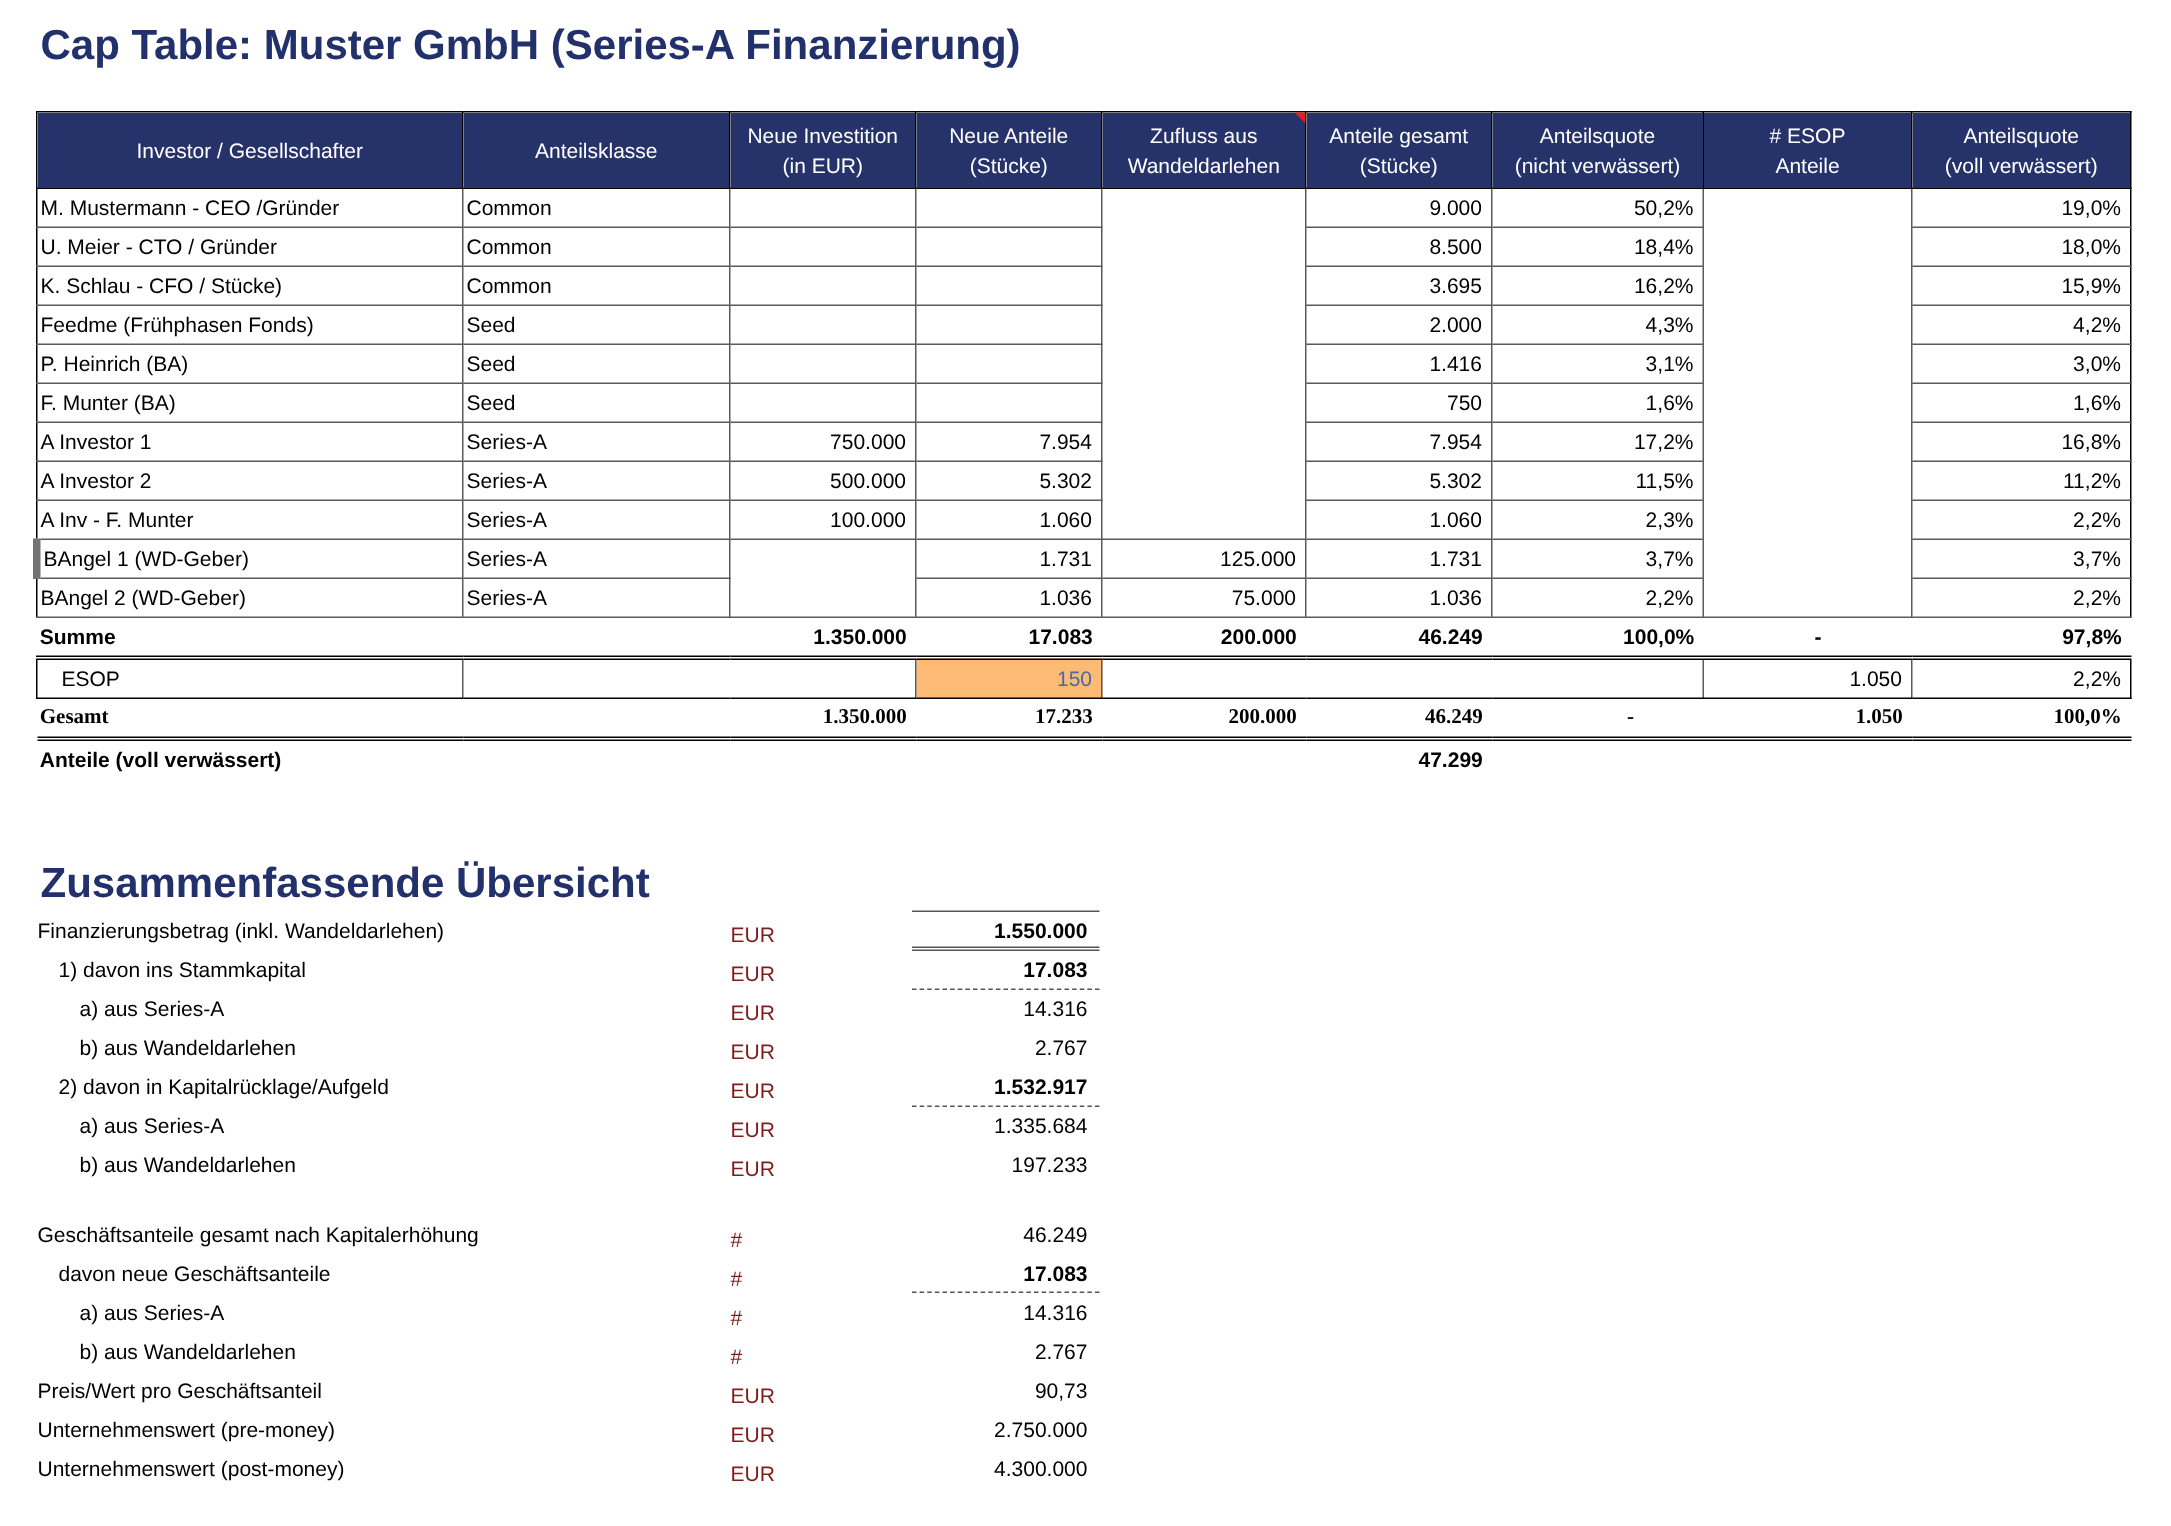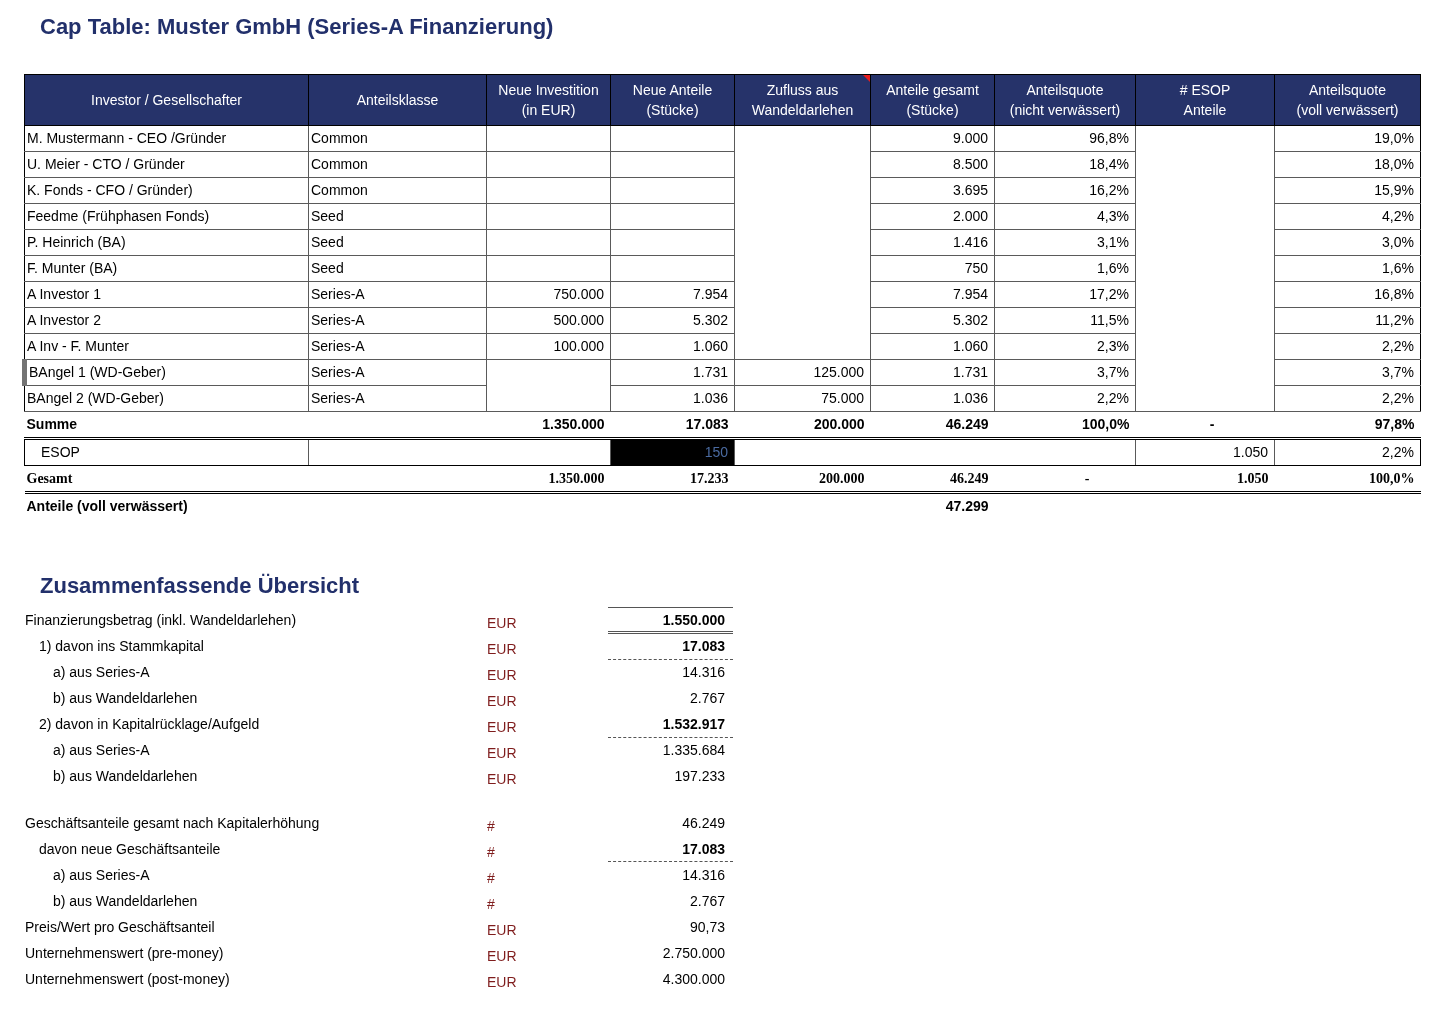--- a/index.html
+++ b/index.html
@@ -1,22 +1,22 @@
 <!DOCTYPE html>
 <html><head>
 <meta charset="utf-8">
 <style>
   html, body { margin: 0; padding: 0; background: #ffffff; }
   body {
     width: 1447px; height: 1017px; position: relative; overflow: hidden;
     font-family: "Liberation Sans", sans-serif; font-size: 14px; color: #000;
   }
   .title {
-    position: absolute; left: 40px; top: 14px;
-    font-size: 22px; font-weight: bold; color: #22306b; letter-spacing: 0px;
+    position: absolute; left: 27px; top: 14px;
+    font-size: 28px; font-weight: bold; color: #22306b; letter-spacing: 0px;
   }
   .title2 { top: 573px; }
 
   
   table.cap {
     position: absolute; left: 22px; top: 74px;
     border-collapse: collapse; table-layout: fixed;
     font-size: 14px;
   }
   table.cap col.c0 { width: 284px; }
@@ -49,21 +49,21 @@
 
   table.cap tr.sum td {
     border: none; font-weight: bold; border-top: 1px solid #000;
     height: 24px;
   }
   table.cap tr.esop td {
     border-top: 3px double #000; border-bottom: 1px solid #000;
     border-left: 1px solid #5a5a5a; border-right: 1px solid #5a5a5a;
   }
   table.cap tr.esop td.esop-label { padding-left: 16px; border-left: 1px solid #000; }
-  table.cap tr.esop td.esop-new { background: #000000; color: #4a6aa0; }
+  table.cap tr.esop td.esop-new { background: #fdba74; color: #4a6aa0; }
   table.cap tr.esop td.esop-right { border-right: 1px solid #000; }
   table.cap tr.total td {
     border: none; font-weight: bold; height: 24px;
     border-bottom: 3px double #000;
     font-family: Liberation Serif, serif;
   }
   table.cap tr.diluted td {
     border: none; font-weight: bold; height: 24px;
   }
 
@@ -117,35 +117,35 @@
     </tr>
   </thead>
   <tbody id="cap-body">
       <tr class="body-row first-body">
         <td style="border-left:1px solid #000">M. Mustermann - CEO /Gründer</td>
         <td>Common</td>
         <td class="num"></td>
         <td class="num"></td>
         <td class="num" rowspan="9"></td>
         <td class="num">9.000</td>
-        <td class="num">96,8%</td>
+        <td class="num">50,2%</td>
         <td class="num" rowspan="11"></td>
         <td class="num" style="border-right:1px solid #000">19,0%</td>
       </tr>
       <tr class="body-row">
         <td style="border-left:1px solid #000">U. Meier - CTO / Gründer</td>
         <td>Common</td>
         <td class="num"></td>
         <td class="num"></td>
         <td class="num">8.500</td>
         <td class="num">18,4%</td>
         <td class="num" style="border-right:1px solid #000">18,0%</td>
       </tr>
       <tr class="body-row">
-        <td style="border-left:1px solid #000">K. Fonds - CFO / Gründer)</td>
+        <td style="border-left:1px solid #000">K. Schlau - CFO / Stücke)</td>
         <td>Common</td>
         <td class="num"></td>
         <td class="num"></td>
         <td class="num">3.695</td>
         <td class="num">16,2%</td>
         <td class="num" style="border-right:1px solid #000">15,9%</td>
       </tr>
       <tr class="body-row">
         <td style="border-left:1px solid #000">Feedme (Frühphasen Fonds)</td>
         <td>Seed</td>

